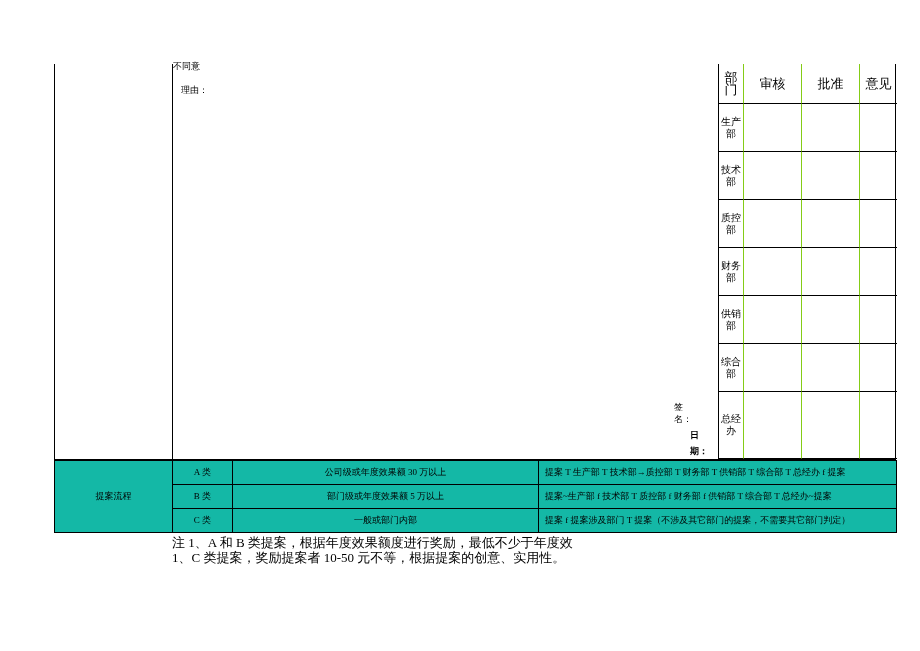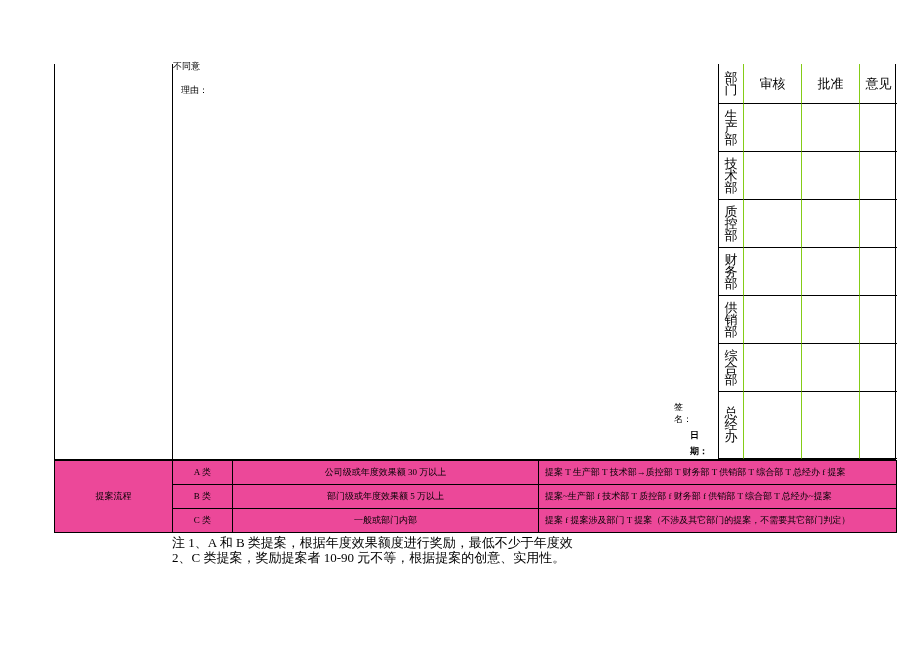--- a/index.html
+++ b/index.html
@@ -87,34 +87,34 @@
     justify-content: center;
     text-align: center;
     line-height: 12px;
     padding: 2px 1px;
     overflow: hidden;
   }
   .right-grid > div:nth-child(4n+1) { border-left: none; }
   .right-grid .hdr { font-size: 13px; }
   .right-grid .deptname {
     writing-mode: horizontal-tb;
-    font-size: 13px;
+    font-size: 10px;
   }
   
   .flow {
     position: absolute;
     left: 54px;
     top: 460px;
     width: 842px;
     border-collapse: collapse;
     table-layout: fixed;
   }
   .flow td {
     border: 1px solid #000;
-    background: #ec4899;
+    background: #14b8a6;
     font-size: 9px;
     padding: 5px 6px;
     vertical-align: middle;
     text-align: center;
   }
   .flow td.left { text-align: left; margin-top: 32px; }
   .notes {
     position: absolute;
     left: 172px;
     top: 535px;
@@ -203,16 +203,16 @@
     <tr>
       <td>C 类</td>
       <td>一般或部门内部</td>
       <td class="left">提案 f 提案涉及部门 T 提案（不涉及其它部门的提案，不需要其它部门判定）</td>
     </tr>
   </tbody>
     </table>
 
   <div class="notes">
     <div>注 1、A 和 B 类提案，根据年度效果额度进行奖励，最低不少于年度效</div>
-    <div>2、C 类提案，奖励提案者 10-90 元不等，根据提案的创意、实用性。</div>
+    <div>1、C 类提案，奖励提案者 10-50 元不等，根据提案的创意、实用性。</div>
   </div>
 
 </div>
 
 </body></html>

